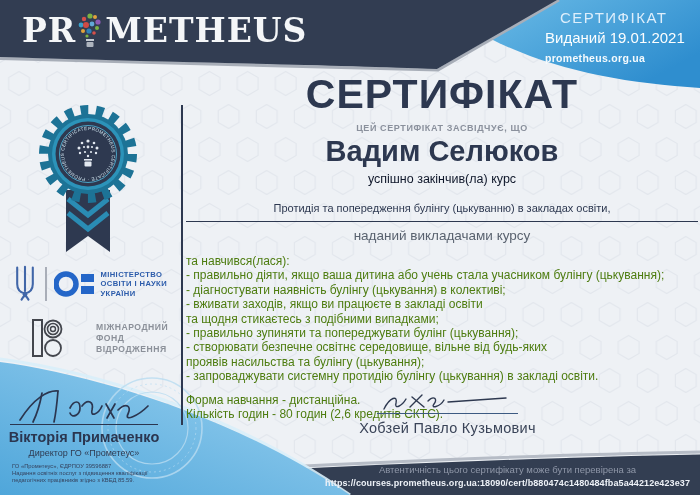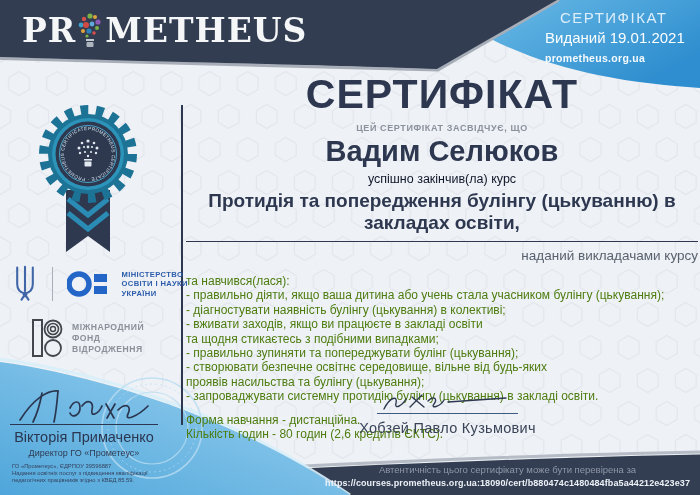--- a/index.html
+++ b/index.html
@@ -21,50 +21,50 @@
   .hr-title{font-size:15px;letter-spacing:1.5px;color:#ddeefb;margin-left:15px;}
   .hr-issued{font-size:15px;margin-top:3px;color:#fdfefe;}
   .hr-site{font-size:10.5px;font-weight:bold;margin-top:6px;color:#f4fafd;letter-spacing:.3px;}
 
   
   .maincol{left:186px;top:74px;width:512px;text-align:center;color:#2d3850;z-index:3;}
   .c-title{font-size:41px;font-weight:bold;letter-spacing:1px;line-height:1;}
   .c-sub{margin-top:8px;font-size:9px;font-weight:bold;color:#8a909c;letter-spacing:.6px;}
   .c-name{margin-top:2px;font-size:29px;font-weight:bold;}
   .c-compl{margin-top:4px;font-size:12.5px;color:#0f172a;}
-  .c-course{margin-top:4px;font-size:19px;font-weight:bold;}
+  .c-course{margin-top:16px;font-size:11px;font-weight:normal;}
   .c-rule{margin-top:7px;border-top:1.8px solid #2d3850;height:0;}
-  .c-given{margin-top:6px;font-size:13.5px;color:#59626f;text-align:right;}
+  .c-given{margin-top:6px;font-size:13.5px;color:#59626f;}
   .c-platform{margin-top:4px;font-size:13.5px;color:#59626f;}
   .c-platform b{color:#2d3850;}
   .c-block{margin-top:11px;text-align:left;font-size:12px;line-height:14.4px;
     color:#4d7c0f;white-space:nowrap;}
   .c-form{margin-top:9px;}
 
   .vline{left:181px;top:105px;width:2px;height:320px;background:#2d3850;z-index:3;}
 
   
-  .ministry{left:12px;top:264px;width:176px;display:flex;align-items:center;gap:7px;z-index:3;justify-content:space-between;}
+  .ministry{left:12px;top:264px;width:176px;display:flex;align-items:center;gap:7px;z-index:3;}
   .mon-divider{width:1.5px;height:34px;background:#a9aeb8;}
   .mon-text{font-size:7.6px;font-weight:bold;color:#2c5cab;letter-spacing:.4px;line-height:9.6px;}
   .irf{left:30px;top:317px;width:170px;display:flex;align-items:center;gap:8px;z-index:3;}
-  .irf-text{font-size:8.6px;font-weight:bold;color:#8b9099;letter-spacing:.5px;line-height:11px;}
+  .irf-text{font-size:8.6px;font-weight:bold;color:#8b9099;letter-spacing:.5px;line-height:11px;margin-left:24px;}
 
   
   .badge-svg{left:28px;top:104px;z-index:3;}
   .wave-svg{left:0;top:348px;z-index:2;}
   .footerbar-svg{left:0;top:440px;z-index:1;}
   .footer-text{right:10px;bottom:7px;text-align:center;z-index:3;}
   .f-label{font-size:9.5px;color:#8f97a8;}
   .f-url{font-size:9px;font-weight:bold;color:#eef2f8;margin-top:3px;letter-spacing:.1px;}
 
   
   .sig-left{left:8px;top:384px;width:152px;text-align:center;z-index:3;color:#2b3650;}
   .sl-line{border-top:1.6px solid #2b3650;height:0;margin:0 2px;}
-  .sl-name{margin-top:4px;font-size:14.5px;font-weight:normal;}
+  .sl-name{margin-top:4px;font-size:14.5px;font-weight:bold;}
   .sl-role{margin-top:3px;font-size:9px;color:#2f3b52;}
   .sl-fine{margin-top:5px;font-size:5.8px;line-height:7.2px;color:#35435f;text-align:left;padding-left:4px;}
   .sig-right{left:355px;top:391px;width:185px;text-align:center;z-index:3;color:#3a4458;}
   .sr-line{border-top:1.8px solid #3c5a82;height:0;margin:0 22px;}
   .sr-name{margin-top:6px;font-size:14.5px;letter-spacing:.3px;}
 </style>
 </head>
 <body>
 
 <div class="cert">

